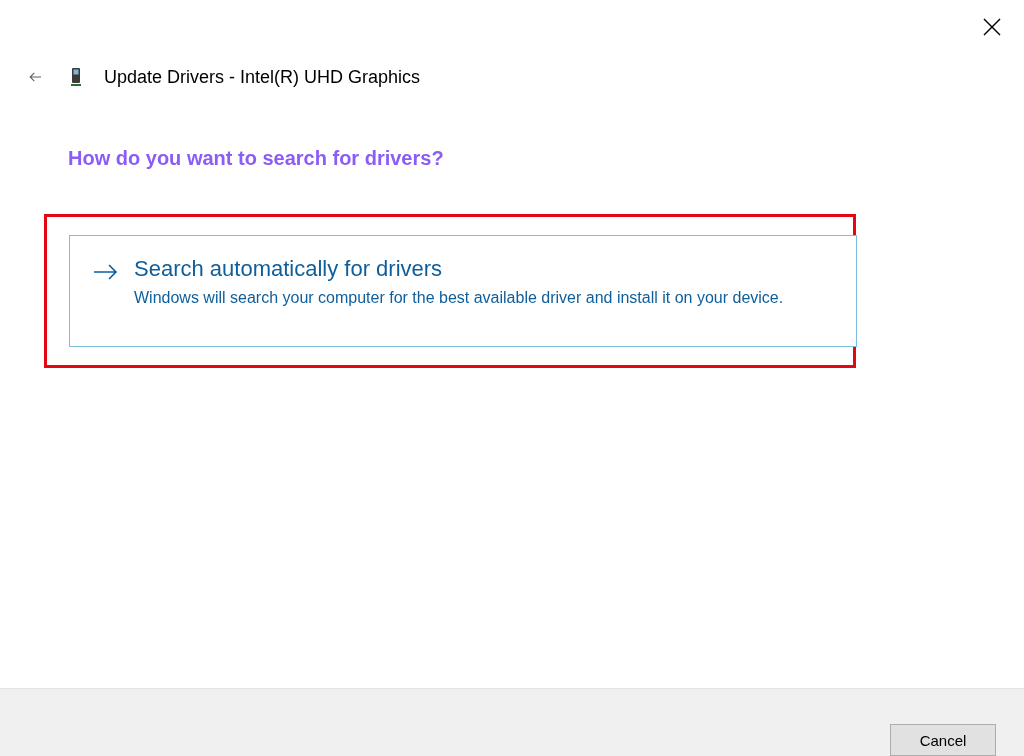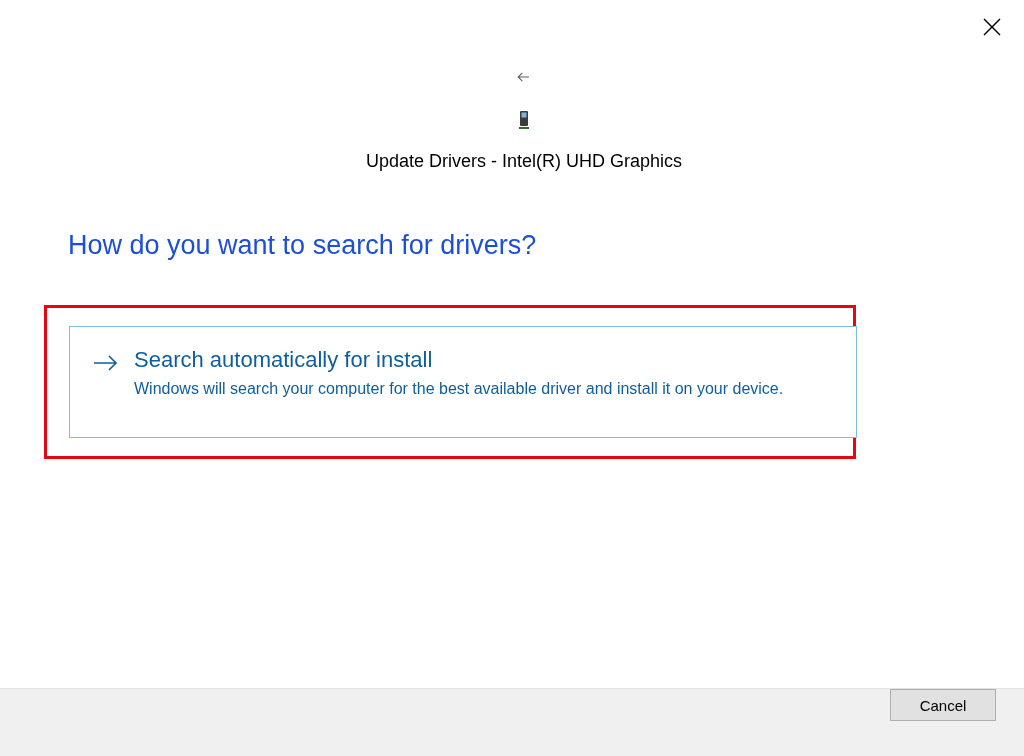--- a/index.html
+++ b/index.html
@@ -28,21 +28,20 @@
     }
     .close-btn svg {
       width: 18px;
       height: 18px;
     }
     .header {
       display: flex;
       align-items: center;
       padding: 65px 0 0 24px;
       gap: 20px;
-      flex-direction: column;
     }
     .back-arrow {
       width: 24px;
       height: 24px;
       display: flex;
       align-items: center;
       justify-content: center;
       cursor: pointer;
       color: #666;
     }
@@ -55,23 +54,23 @@
     }
     .title {
       font-size: 18px;
       font-weight: 400;
       color: #000;
     }
     .content {
       padding: 58px 0 0 68px;
     }
     .heading {
-      font-size: 27px;
-      font-weight: 400;
-      color: #1d4ed8;
+      font-size: 20px;
+      font-weight: 700;
+      color: #8b5cf6;
       margin-bottom: 44px;
     }
     .highlight-box {
       border: 3px solid #E30613;
       padding: 18px 0 18px 0;
       width: 812px;
       margin-left: -24px;
       margin-bottom: 18px;
     }
     .option {
@@ -123,21 +122,21 @@
     }
     .footer {
       position: absolute;
       bottom: 0;
       left: 0;
       right: 0;
       height: 68px;
       background: #F0F0F0;
       border-top: 1px solid #E3E3E3;
       display: flex;
-      align-items: flex-start;
+      align-items: flex-end;
       justify-content: flex-end;
       padding-right: 28px;
     }
     .cancel-btn {
       width: 106px;
       height: 32px;
       background: #E1E1E1;
       border: 1px solid #ADADAD;
       font-size: 15px;
       font-family: inherit;
@@ -176,21 +175,21 @@
 
   <div class="highlight-box">
     <div class="option">
       <div class="option-row">
         <div class="arrow-icon">
           <svg viewBox="0 0 28 18">
             <path d="M 2 9 L 24 9 M 17 2 L 24 9 L 17 16" stroke="#0F5E9C" stroke-width="1.6" fill="none"></path>
           </svg>
         </div>
         <div class="option-text">
-          <div class="option-title">Search automatically for install</div>
+          <div class="option-title">Search automatically for drivers</div>
           <div class="option-desc">Windows will search your computer for the best available driver and install it on your device.</div>
         </div>
       </div>
     </div>
   </div>
 
 </div>
 
 <div class="footer">
   <button class="cancel-btn">Cancel</button>

